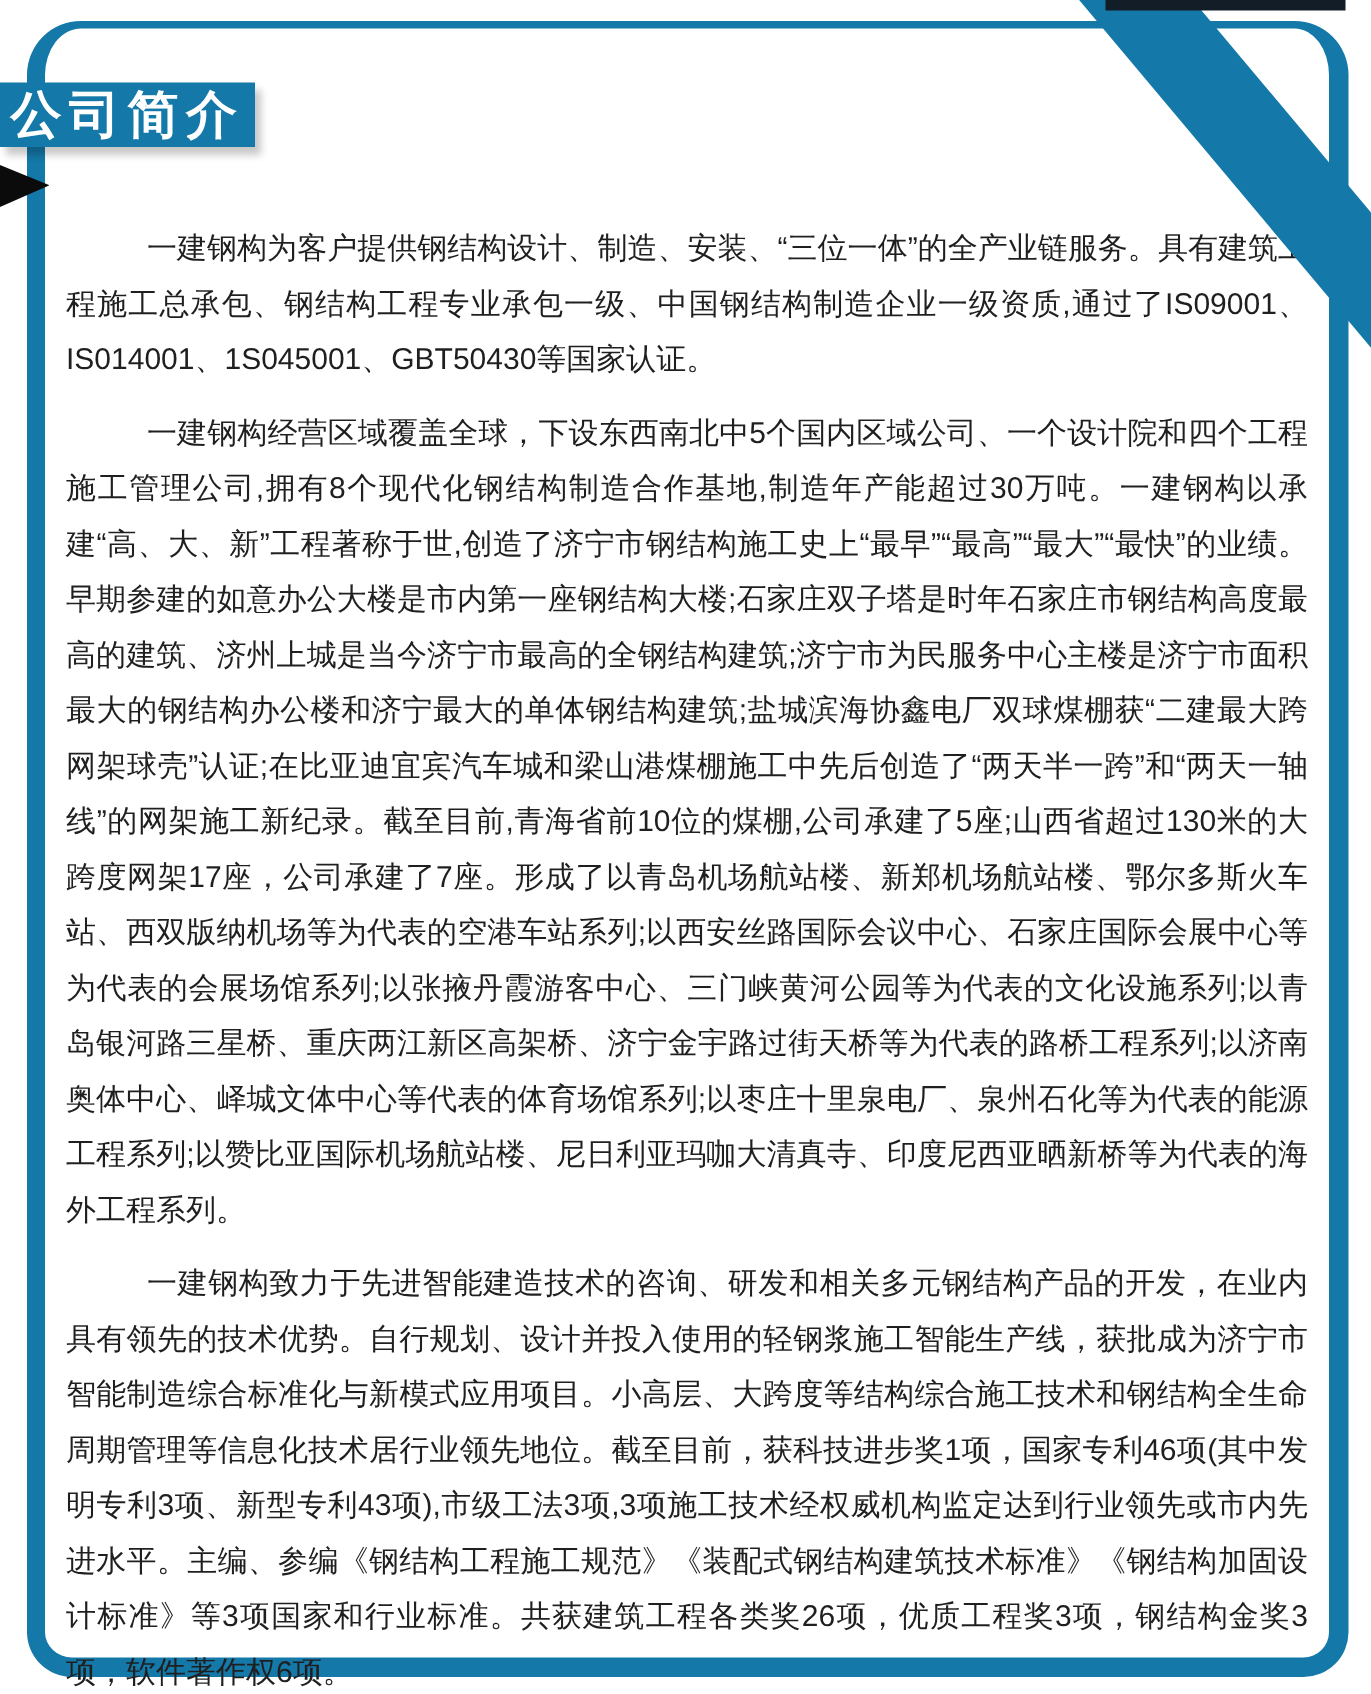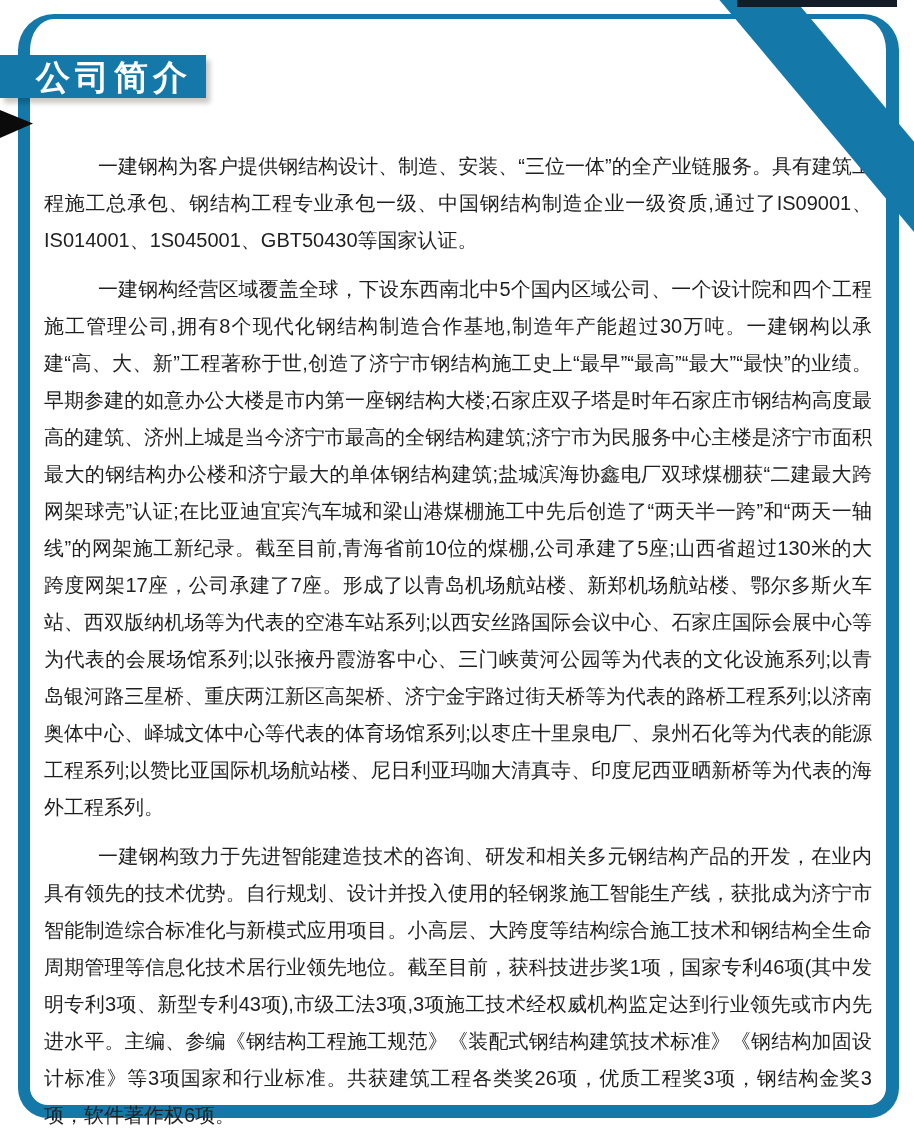--- a/index.html
+++ b/index.html
@@ -54,27 +54,27 @@
   
   .title-plate {
     position: absolute;
     left: 0;
     top: 55px;
     width: 170px;
     height: 43px;
     background: #1478a8;
     color: #ffffff;
     z-index: 5;
+    text-align: center;
     line-height: 45px;
     font-size: 34px;
     font-weight: bold;
     letter-spacing: 5px;
     font-family: "DejaVu Serif", "Liberation Serif", serif;
     box-shadow: 4px 5px 5px rgba(0,0,0,0.22);
-    padding-left: 36px;
   }
   
   .flag {
     position: absolute;
     left: 0;
     top: 110px;
     width: 33px;
     height: 28px;
     background: #0b0b0b;
     clip-path: polygon(0 0, 100% 48%, 0 100%);

